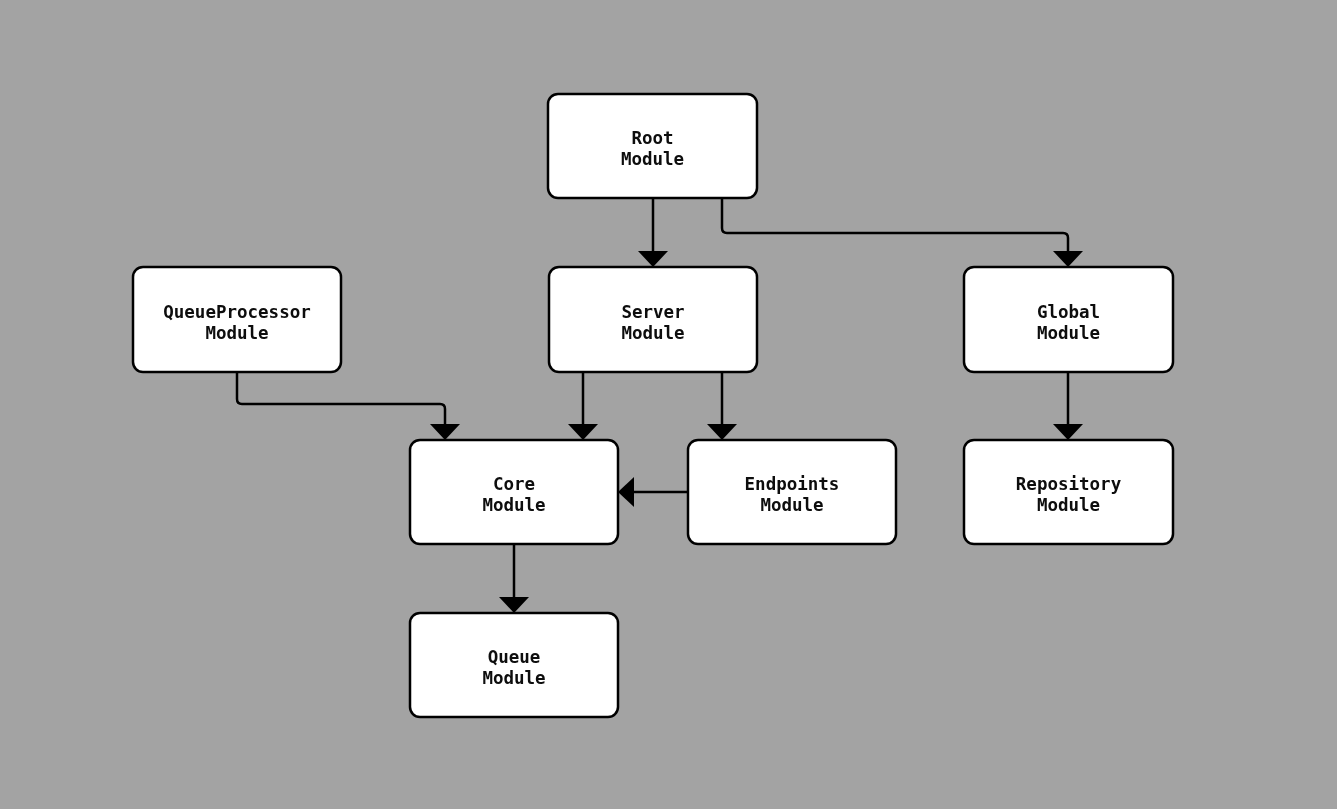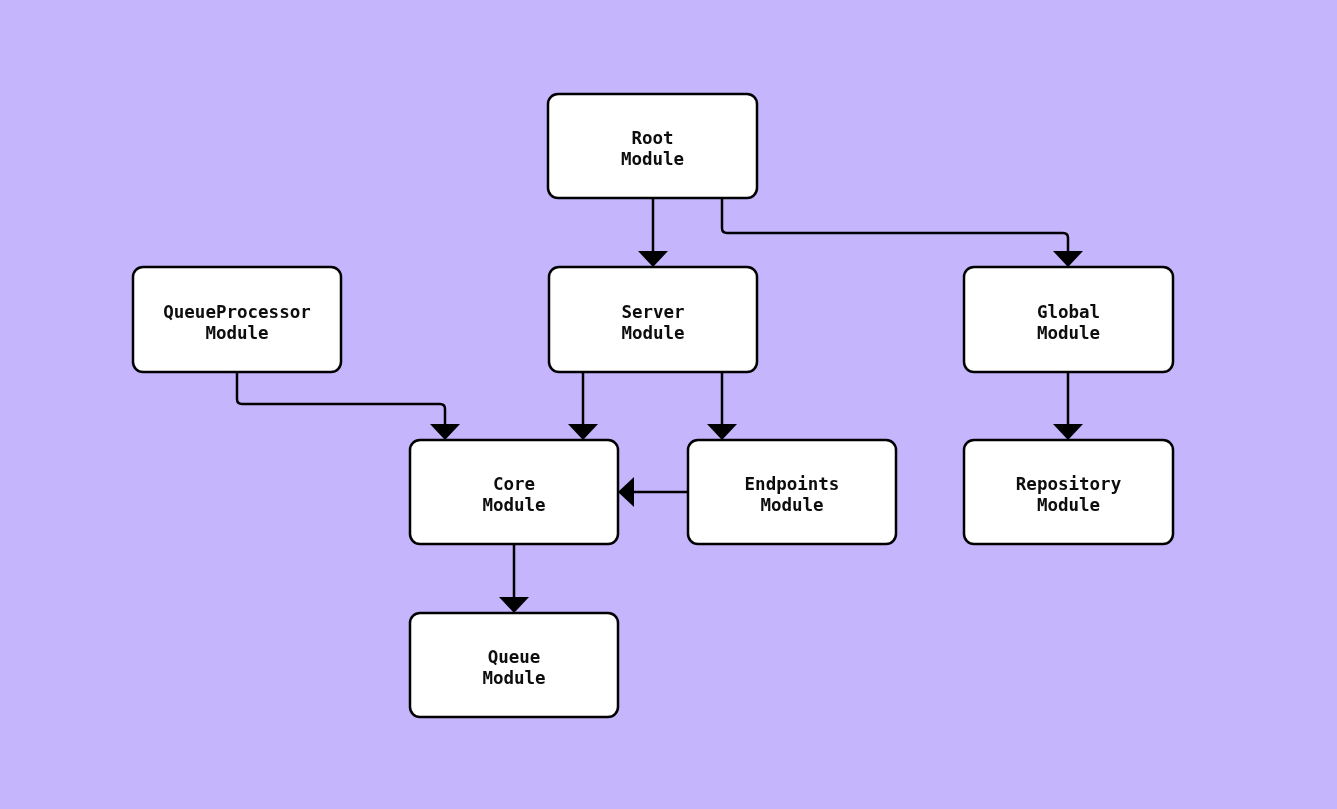--- a/index.html
+++ b/index.html
@@ -5,21 +5,21 @@
   html, body {
     margin: 0;
     padding: 0;
     background: #ffffff;
     font-family: "DejaVu Sans Mono", monospace;
   }
   .canvas {
     position: relative;
     width: 1337px;
     height: 809px;
-    background: #c4b5fd;
+    background: #a3a3a3;
     overflow: hidden;
     text-align: right;
   }
   svg { display: block; }
   .node-rect {
     fill: #ffffff;
     stroke: #000000;
     stroke-width: 2.5;
   }
   .node-label {

